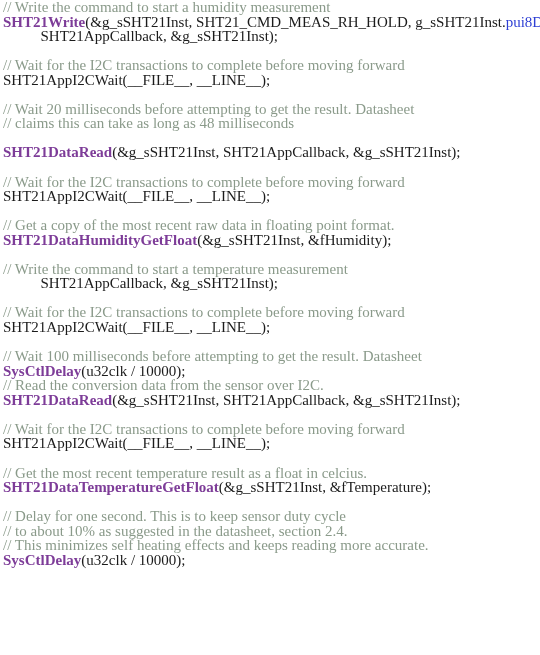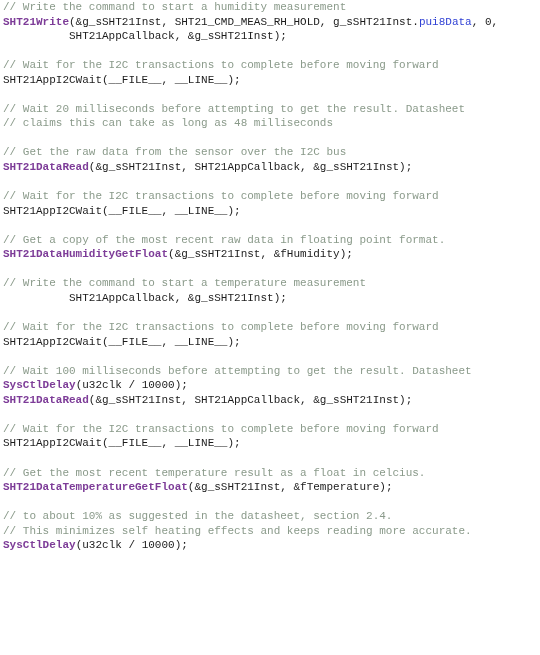--- a/index.html
+++ b/index.html
@@ -18,24 +18,24 @@
     width: 540px;
     height: 655px;
     background: #ffffff;
     box-sizing: border-box;
     padding: 0px 0 0 3px;
     overflow: hidden;
   }
   .code-line {
     height: 14.55px;
     line-height: 14.55px;
-    font-size: 11px;
+    font-size: 15px;
     white-space: pre;
     letter-spacing: 0.0px;
-    font-family: Liberation Mono, monospace;
+    font-family: Liberation Serif, serif;
     color: #000000;
   }
   .code-line.blank {
     height: 14.55px;
   }
   .tok-comment {
     color: #8a9a8a;
   }
   .tok-func {
     color: #7d3c98;
@@ -55,43 +55,44 @@
     <div class="code-line"><span class="tok-comment">// Write the command to start a humidity measurement</span></div>
     <div class="code-line"><span class="tok-func">SHT21Write</span><span class="tok-plain">(&amp;g_sSHT21Inst, SHT21_CMD_MEAS_RH_HOLD, g_sSHT21Inst.</span><span class="tok-member">pui8Data</span><span class="tok-plain">, 0,</span></div>
     <div class="code-line"><span class="tok-plain">          SHT21AppCallback, &amp;g_sSHT21Inst);</span></div>
     <div class="code-line blank">&nbsp;</div>
     <div class="code-line"><span class="tok-comment">// Wait for the I2C transactions to complete before moving forward</span></div>
     <div class="code-line"><span class="tok-plain">SHT21AppI2CWait(__FILE__, __LINE__);</span></div>
     <div class="code-line blank">&nbsp;</div>
     <div class="code-line"><span class="tok-comment">// Wait 20 milliseconds before attempting to get the result. Datasheet</span></div>
     <div class="code-line"><span class="tok-comment">// claims this can take as long as 48 milliseconds</span></div>
     <div class="code-line blank">&nbsp;</div>
-    <div class="code-line"><span class="tok-comment">// Get the raw data from the sensor over the I2C bus</span></div>
     <div class="code-line"><span class="tok-func">SHT21DataRead</span><span class="tok-plain">(&amp;g_sSHT21Inst, SHT21AppCallback, &amp;g_sSHT21Inst);</span></div>
     <div class="code-line blank">&nbsp;</div>
     <div class="code-line"><span class="tok-comment">// Wait for the I2C transactions to complete before moving forward</span></div>
     <div class="code-line"><span class="tok-plain">SHT21AppI2CWait(__FILE__, __LINE__);</span></div>
     <div class="code-line blank">&nbsp;</div>
     <div class="code-line"><span class="tok-comment">// Get a copy of the most recent raw data in floating point format.</span></div>
     <div class="code-line"><span class="tok-func">SHT21DataHumidityGetFloat</span><span class="tok-plain">(&amp;g_sSHT21Inst, &amp;fHumidity);</span></div>
     <div class="code-line blank">&nbsp;</div>
     <div class="code-line"><span class="tok-comment">// Write the command to start a temperature measurement</span></div>
     <div class="code-line"><span class="tok-plain">          SHT21AppCallback, &amp;g_sSHT21Inst);</span></div>
     <div class="code-line blank">&nbsp;</div>
     <div class="code-line"><span class="tok-comment">// Wait for the I2C transactions to complete before moving forward</span></div>
     <div class="code-line"><span class="tok-plain">SHT21AppI2CWait(__FILE__, __LINE__);</span></div>
     <div class="code-line blank">&nbsp;</div>
     <div class="code-line"><span class="tok-comment">// Wait 100 milliseconds before attempting to get the result. Datasheet</span></div>
     <div class="code-line"><span class="tok-func">SysCtlDelay</span><span class="tok-plain">(u32clk / 10000);</span></div>
+    <div class="code-line"><span class="tok-comment">// Read the conversion data from the sensor over I2C.</span></div>
     <div class="code-line"><span class="tok-func">SHT21DataRead</span><span class="tok-plain">(&amp;g_sSHT21Inst, SHT21AppCallback, &amp;g_sSHT21Inst);</span></div>
     <div class="code-line blank">&nbsp;</div>
     <div class="code-line"><span class="tok-comment">// Wait for the I2C transactions to complete before moving forward</span></div>
     <div class="code-line"><span class="tok-plain">SHT21AppI2CWait(__FILE__, __LINE__);</span></div>
     <div class="code-line blank">&nbsp;</div>
     <div class="code-line"><span class="tok-comment">// Get the most recent temperature result as a float in celcius.</span></div>
     <div class="code-line"><span class="tok-func">SHT21DataTemperatureGetFloat</span><span class="tok-plain">(&amp;g_sSHT21Inst, &amp;fTemperature);</span></div>
     <div class="code-line blank">&nbsp;</div>
+    <div class="code-line"><span class="tok-comment">// Delay for one second. This is to keep sensor duty cycle</span></div>
     <div class="code-line"><span class="tok-comment">// to about 10% as suggested in the datasheet, section 2.4.</span></div>
     <div class="code-line"><span class="tok-comment">// This minimizes self heating effects and keeps reading more accurate.</span></div>
     <div class="code-line"><span class="tok-func">SysCtlDelay</span><span class="tok-plain">(u32clk / 10000);</span></div>
     <div class="code-line blank">&nbsp;</div>
     <div class="code-line blank">&nbsp;</div>
   </div>
 
 </body></html>

